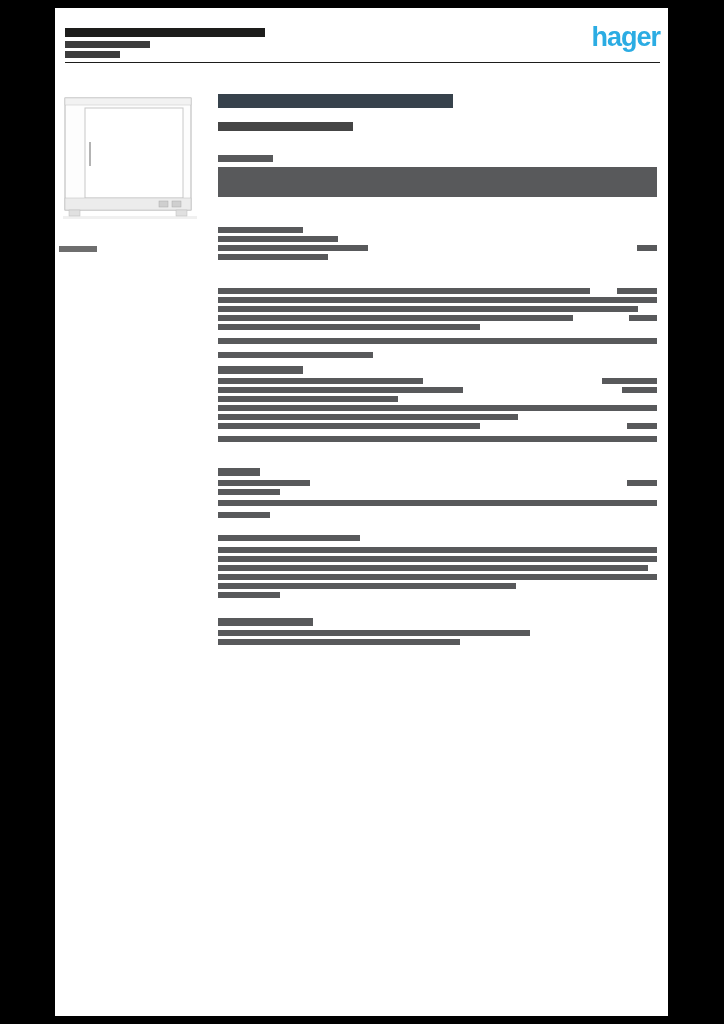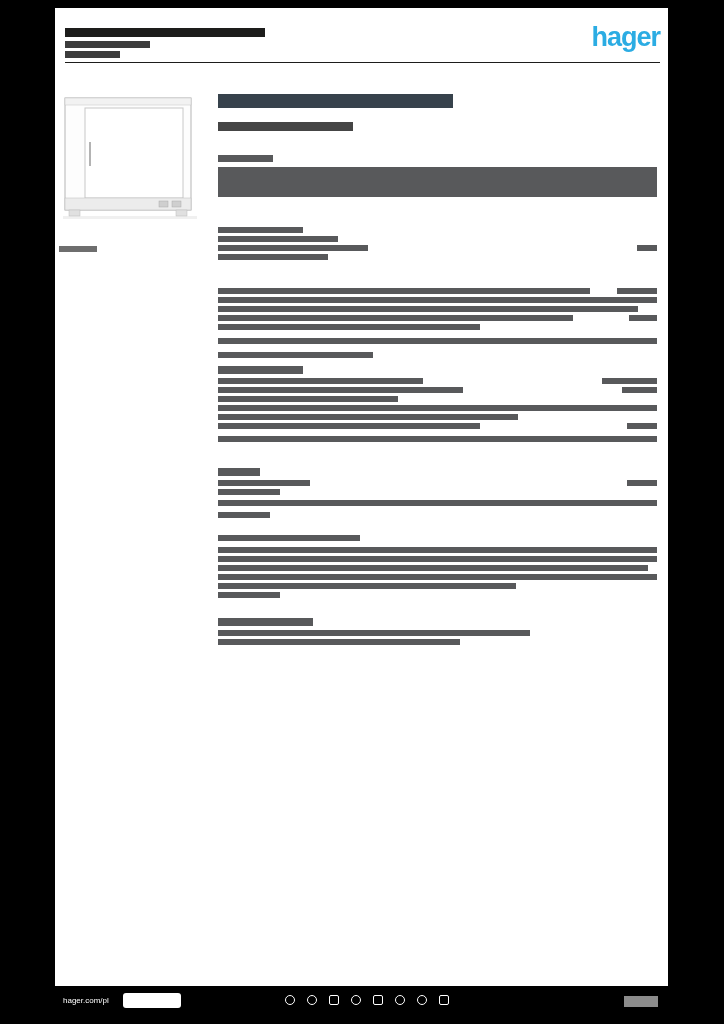--- a/index.html
+++ b/index.html
@@ -196,29 +196,14 @@
         <div class="b" style="width: 95px;"></div>
       </div>
       <div class="row" style="top: 622px; height: 6px;">
         <div class="b" style="width: 312px;"></div>
       </div>
       <div class="row" style="top: 631px; height: 6px;">
         <div class="b" style="width: 242px;"></div>
       </div>
     </div>
 
-  <div class="footer">
-    <span class="footer-site">hager.com/pl</span>
-    <span class="footer-badge"></span>
-    <span class="footer-icons" id="footer-icons">
-        <span class="fi circle"></span>
-        <span class="fi circle"></span>
-        <span class="fi square"></span>
-        <span class="fi circle"></span>
-        <span class="fi square"></span>
-        <span class="fi circle"></span>
-        <span class="fi circle"></span>
-        <span class="fi square"></span>
-      </span>
-    <span class="footer-pageblock"></span>
-  </div>
 
 </div>
 
 </body></html>

